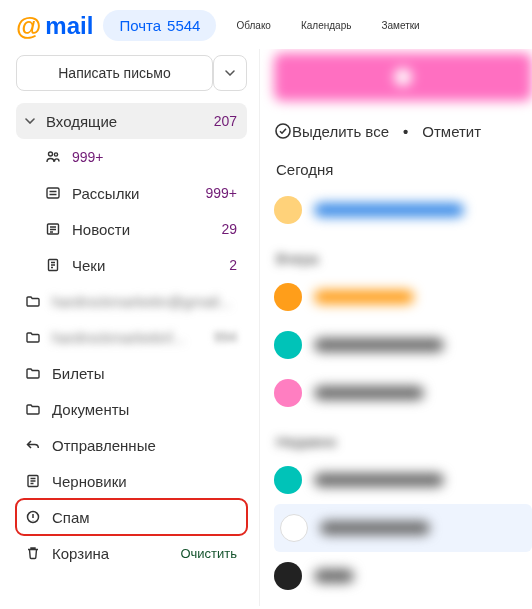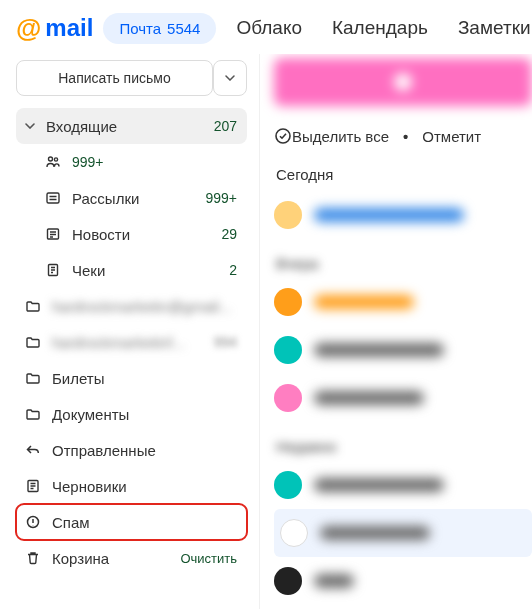--- a/index.html
+++ b/index.html
@@ -38,21 +38,21 @@
     border-radius: 18px;
     padding: 7px 16px;
     font-size: 15px;
     font-weight: 500;
     display: flex;
     gap: 6px;
     cursor: pointer;
   }
   .nav-item {
     color: #333;
-    font-size: 19px;
+    font-size: 10px;
     padding: 7px 10px;
     cursor: pointer;
   }
   .main {
     display: flex;
     height: calc(100% - 52px);
   }
   .sidebar {
     width: 260px;
     flex-shrink: 0;
@@ -114,21 +114,21 @@
     white-space: nowrap;
     overflow: hidden;
     text-overflow: ellipsis;
     font-size: 15px;
   }
   .folder .blurred {
     filter: blur(4px);
     color: #777;
   }
   .folder .count {
-    color: #14532d;
+    color: #701a75;
     font-size: 14px;
   }
   .folder .countblur {
     filter: blur(3px);
     color: #8c8c8c;
   }
   .folder .aux {
     color: #14532d;
     font-size: 13px;
   }

